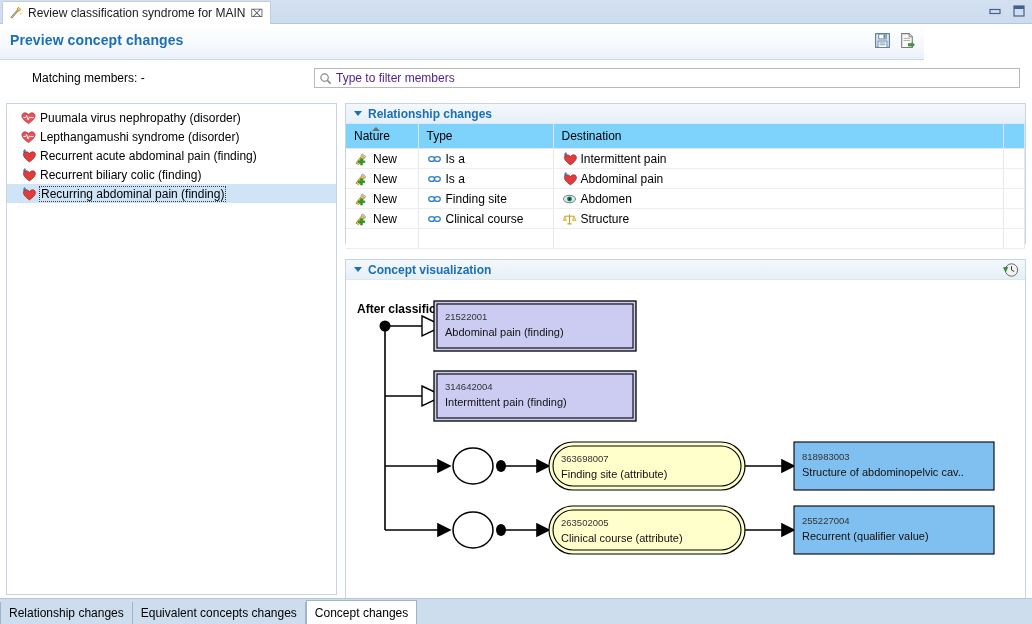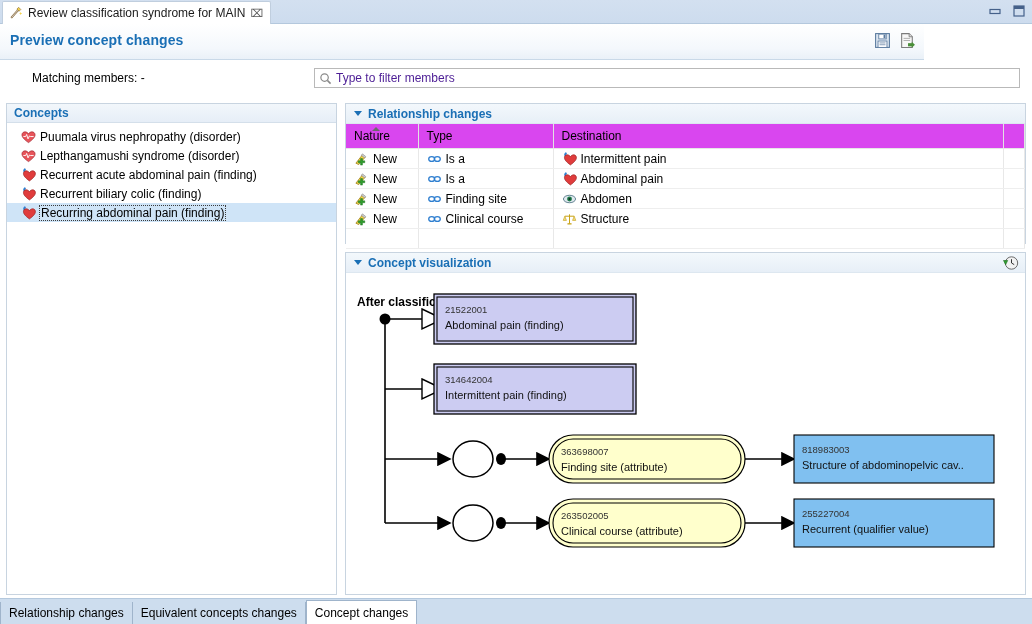--- a/index.html
+++ b/index.html
@@ -225,21 +225,21 @@
     table-layout: fixed;
     background: #fff;
   }
   .rel-table th {
     font-weight: normal;
     font-size: 12px;
     color: #000;
     text-align: left;
     height: 24px;
     padding: 0 0 0 8px;
-    background: #d946ef;
+    background: #7dd3fc;
     border-right: 1px solid #e2e2e2;
     border-bottom: 1px solid #e6e6e6;
     vertical-align: middle;
     position: relative;
   }
   .rel-table th.sorted::after {
     content: "";
     position: absolute;
     left: 26px; top: 3px;
     width: 0; height: 0;
@@ -375,23 +375,20 @@
 </div>
 <div class="filter-input-wrap">
   <svg class="search-icon" viewBox="0 0 14 14">
     <circle cx="6" cy="6" r="4" fill="none" stroke="#8a8a8a" stroke-width="1.3"></circle>
     <line x1="9" y1="9" x2="12.5" y2="12.5" stroke="#8a8a8a" stroke-width="1.6"></line>
   </svg>
   <span class="filter-placeholder">Type to filter members</span>
 </div>
 
 <div class="concepts-panel">
-  <div class="concepts-header">
-    <span>Concepts</span>
-  </div>
   <div class="concept-list">
 
     <div class="concept-row">
       <svg class="cicon" viewBox="0 0 16 15">
         <path d="M8 13.5 C3 10 1 7.5 1 5.2 C1 3.2 2.6 2 4.3 2 C5.7 2 7.2 2.8 8 4.2 C8.8 2.8 10.3 2 11.7 2 C13.4 2 15 3.2 15 5.2 C15 7.5 13 10 8 13.5 Z" fill="#e8545a" stroke="#a62b33" stroke-width="0.8"></path>
         <polyline points="2.5,7 5,7 6,4.8 7.5,9.5 9,6.5 10.3,7 13.5,7" fill="none" stroke="#ffffff" stroke-width="1"></polyline>
       </svg>
       <span class="clabel">Puumala virus nephropathy (disorder)</span>
     </div>
 
@@ -589,21 +586,21 @@
         <tr>
           <td></td>
           <td></td>
           <td></td>
           <td></td>
         </tr>
       </tbody>
     </table>
   </div>
 
-  <div class="section sec-viz" style="top:149px;">
+  <div class="section sec-viz" style="top:156px;">
     <div class="sec-header">
       <span class="twisty"></span>
       <span class="stitle">Concept visualization</span>
       <svg class="sec-header-tool" viewBox="0 0 18 18">
         <circle cx="9.5" cy="9" r="6.2" fill="#f2f2f2" stroke="#6b6b6b" stroke-width="1"></circle>
         <line x1="9.5" y1="9" x2="9.5" y2="5.2" stroke="#333" stroke-width="1"></line>
         <line x1="9.5" y1="9" x2="12.2" y2="10.6" stroke="#333" stroke-width="1"></line>
         <path d="M1.5 6.5 l4.2 0 -2.1 4.2 z" fill="#2f9e2f" stroke="#1d6b1d" stroke-width="0.6"></path>
       </svg>
     </div>

